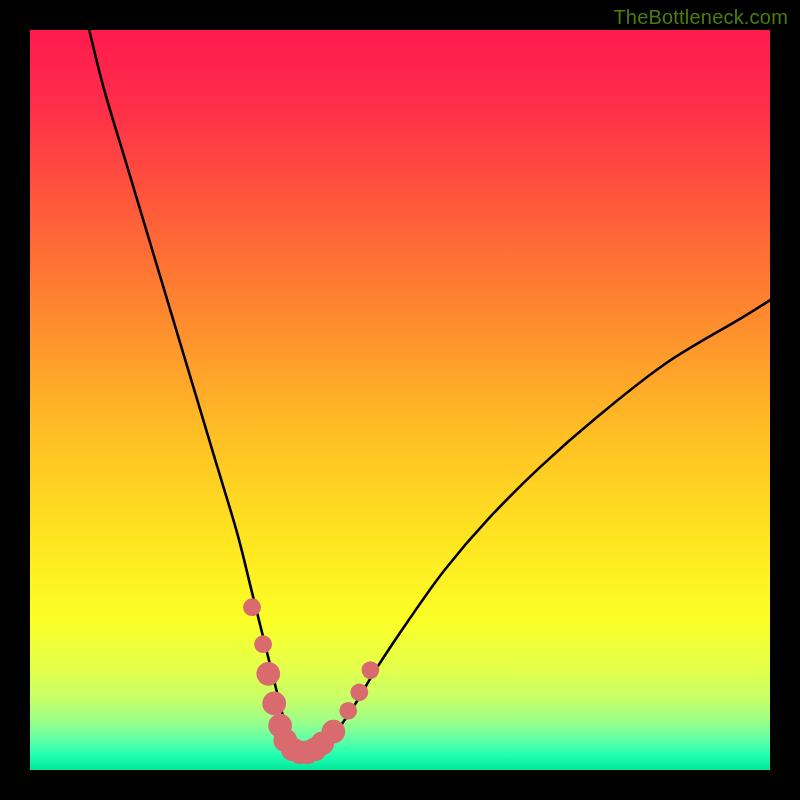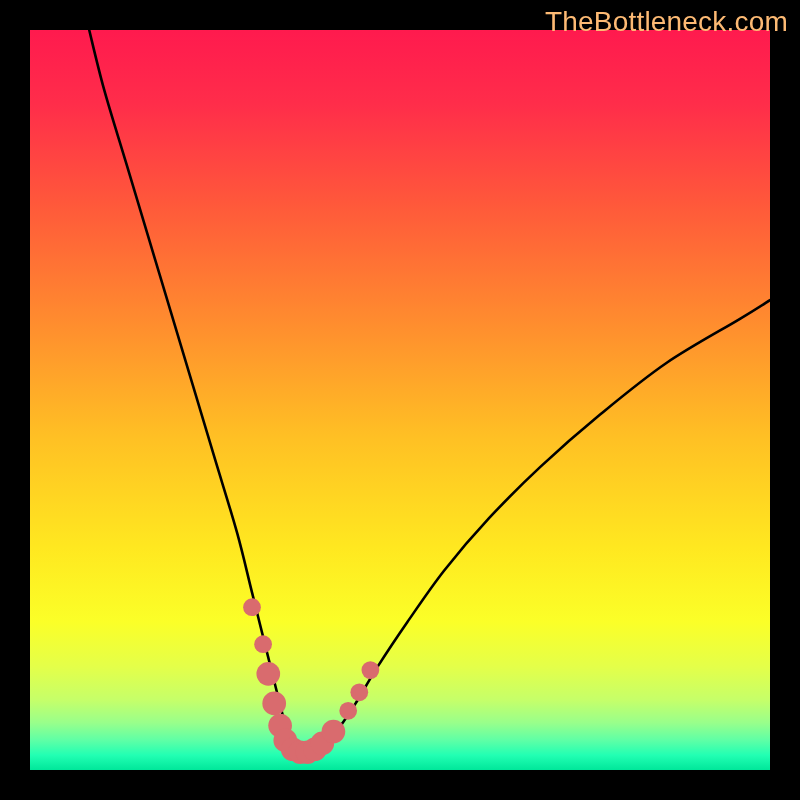--- a/index.html
+++ b/index.html
@@ -31,22 +31,22 @@
     position: absolute;
     left: 0;
     top: 0;
     width: 100%;
     height: 100%;
   }
   .attribution {
     position: absolute;
     top: 6px;
     right: 12px;
-    color: #fdba74;
-    font-size: 28px;
+    color: #4d7c0f;
+    font-size: 20px;
     font-weight: 500;
     letter-spacing: 0.2px;
   }
   svg.curves {
     position: absolute;
     left: 0;
     top: 0;
     width: 100%;
     height: 100%;
   }

